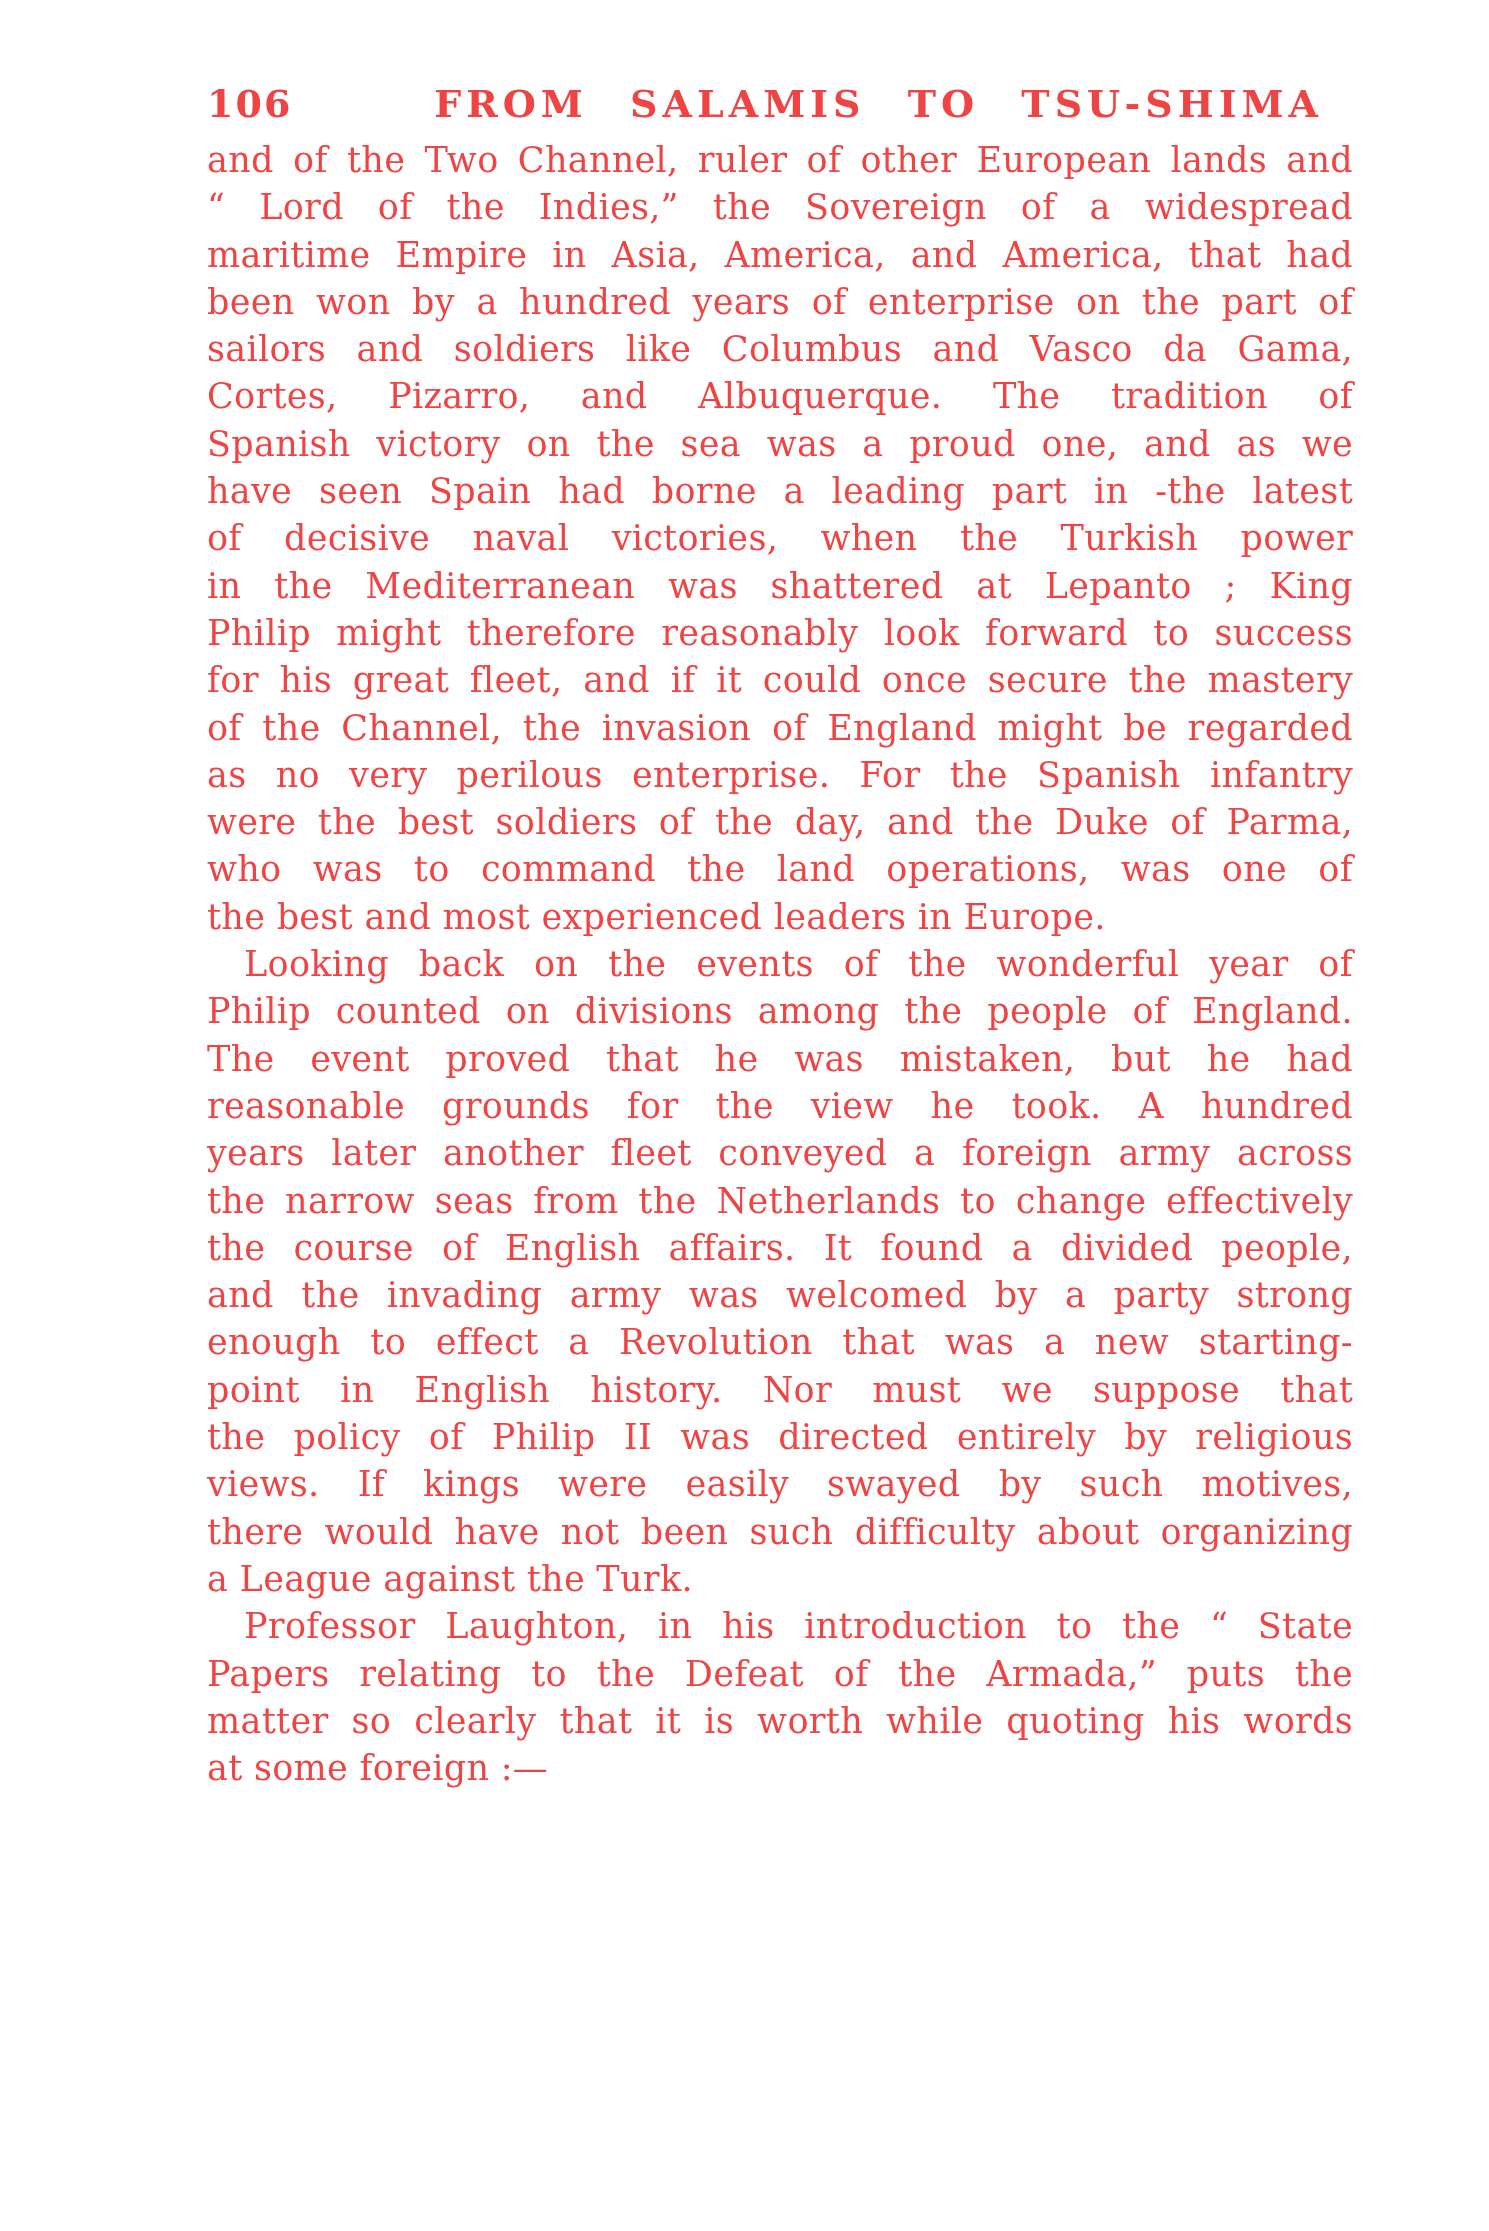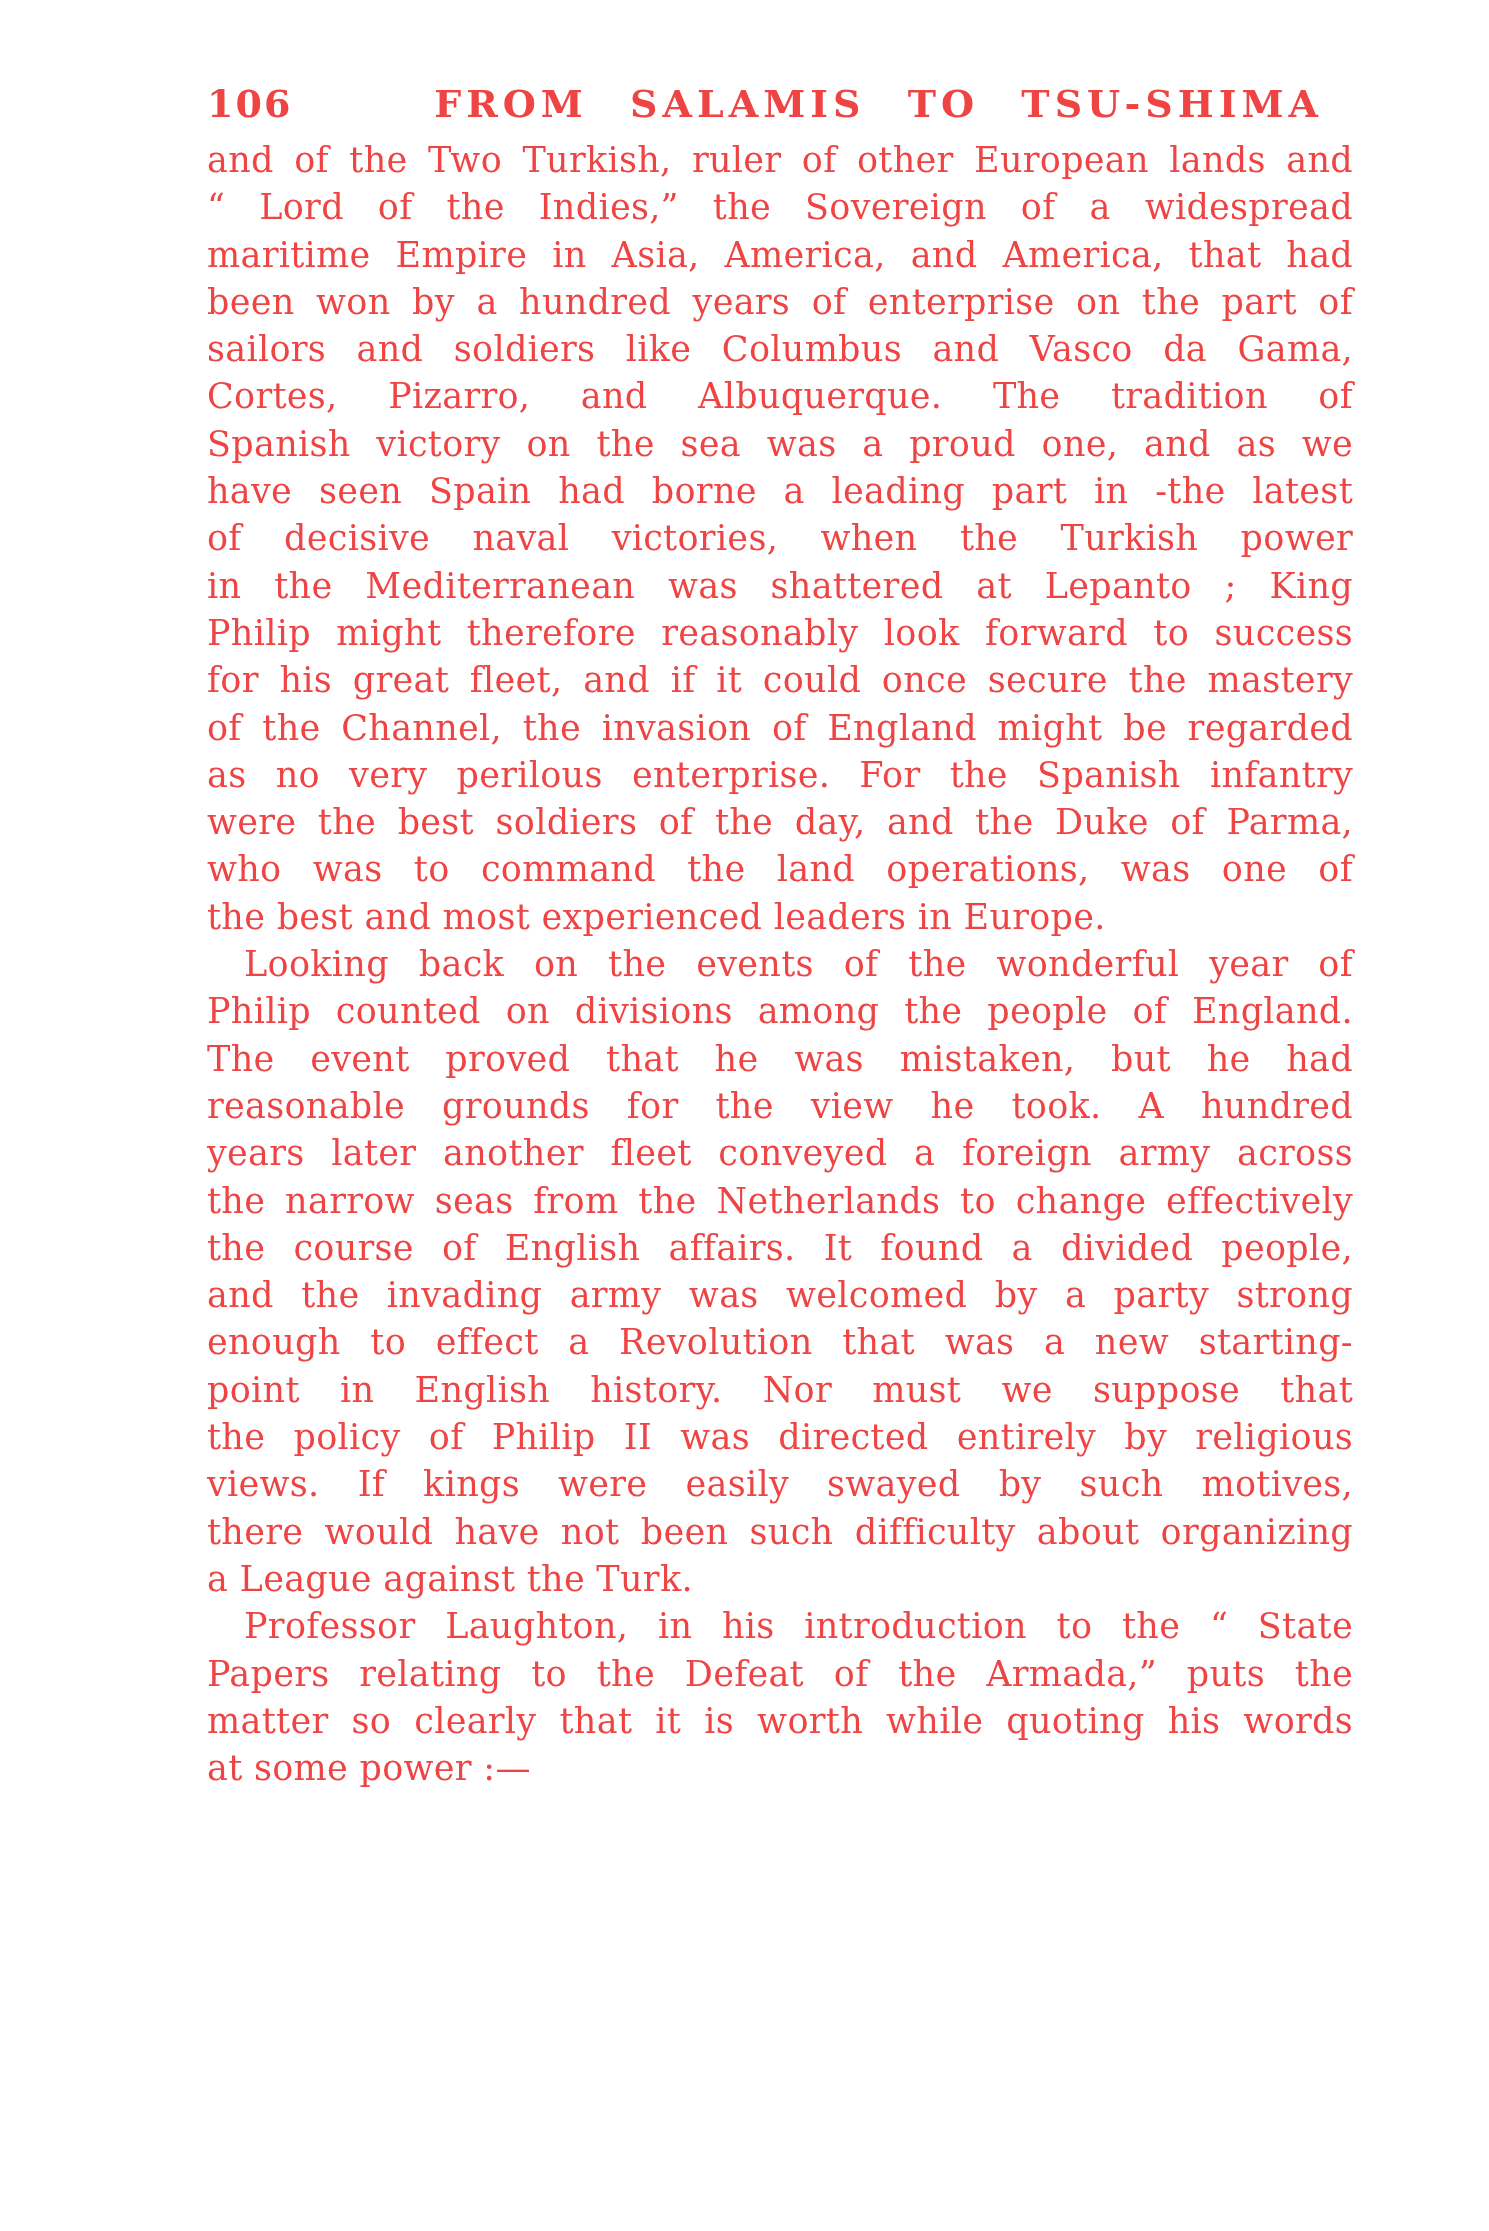--- a/index.html
+++ b/index.html
@@ -61,21 +61,21 @@
 </head>
 <body>
 
 <div class="page">
   <div class="content">
     <div class="page-header">
       <span class="page-number">106</span>
       <span class="running-title">FROM SALAMIS TO TSU-SHIMA</span>
     </div>
     <div class="body-text">
-      <div class="line">and of the Two Turkish, ruler of other European lands and</div>
+      <div class="line">and of the Two Channel, ruler of other European lands and</div>
       <div class="line">“ Lord of the Indies,” the Sovereign of a widespread</div>
       <div class="line">maritime Empire in Asia, America, and America, that had</div>
       <div class="line">been won by a hundred years of enterprise on the part of</div>
       <div class="line">sailors and soldiers like Columbus and Vasco da Gama,</div>
       <div class="line">Cortes, Pizarro, and Albuquerque. The tradition of</div>
       <div class="line">Spanish victory on the sea was a proud one, and as we</div>
       <div class="line">have seen Spain had borne a leading part in -the latest</div>
       <div class="line">of decisive naval victories, when the Turkish power</div>
       <div class="line">in the Mediterranean was shattered at Lepanto ; King</div>
       <div class="line">Philip might therefore reasonably look forward to success</div>
@@ -95,16 +95,16 @@
       <div class="line">and the invading army was welcomed by a party strong</div>
       <div class="line">enough to effect a Revolution that was a new starting-</div>
       <div class="line">point in English history. Nor must we suppose that</div>
       <div class="line">the policy of Philip II was directed entirely by religious</div>
       <div class="line">views. If kings were easily swayed by such motives,</div>
       <div class="line">there would have not been such difficulty about organizing</div>
       <div class="line para-end">a League against the Turk.</div>
       <div class="line indent">Professor Laughton, in his introduction to the “ State</div>
       <div class="line">Papers relating to the Defeat of the Armada,” puts the</div>
       <div class="line">matter so clearly that it is worth while quoting his words</div>
-      <div class="line para-end">at some power :—</div>
+      <div class="line para-end">at some foreign :—</div>
     </div>
   </div>
 </div>
 
 </body></html>

